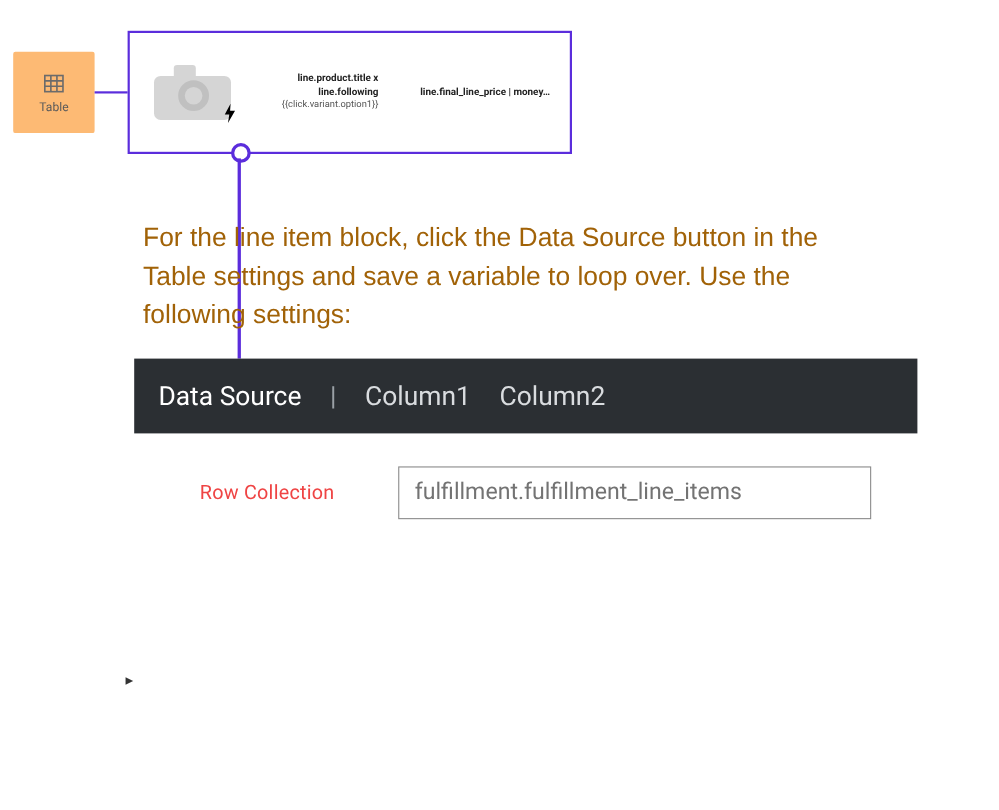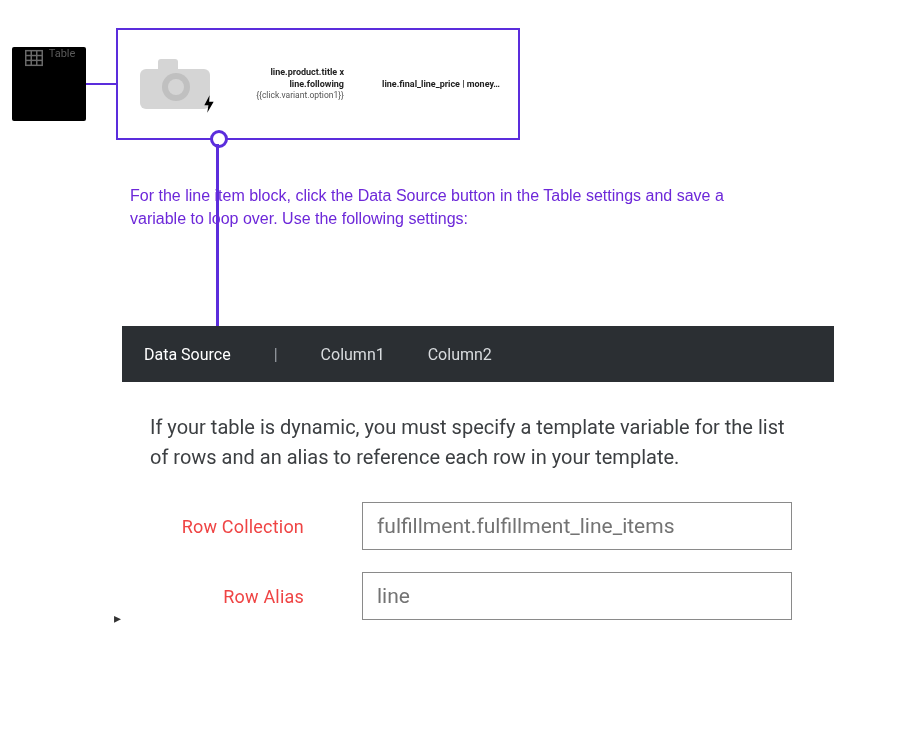--- a/index.html
+++ b/index.html
@@ -18,22 +18,24 @@
   .top-row {
     position: absolute;
     top: 28px;
     left: 12px;
     display: flex;
     align-items: center;
   }
   .table-badge {
     width: 74px;
     height: 74px;
-    background: #000000;
-    display: flex;
+    background: #fdba74;
+    display: flex;
+    flex-direction: column;
+    align-items: center;
     justify-content: center;
     gap: 4px;
     border-radius: 2px;
   }
   .table-badge svg { width: 22px; height: 22px; }
   .table-badge-label { font-size: 11px; color: #5a5a5a; }
 
   .connector-h {
     width: 30px;
     height: 2px;
@@ -126,46 +128,46 @@
   .connector-v {
     position: absolute;
     left: 216px;
     top: 144px;
     width: 3px;
     height: 190px;
     background: #5b2ddc;
   }
   .caption {
     position: absolute;
-    top: 184px;
+    top: 200px;
     left: 130px;
     width: 640px;
-    font-size: 16px;
+    font-size: 24px;
     line-height: 1.45;
-    color: #6d28d9;
+    color: #a16207;
     font-family: "Segoe UI", Arial, sans-serif;
   }
 
   
   .panel {
     position: absolute;
     top: 326px;
     left: 122px;
     width: 712px;
     background: #fff;
   }
   .panel-tabs {
-    height: 56px;
+    height: 68px;
     background: #2b2f33;
     color: #d9dcdf;
     display: flex;
     align-items: center;
     padding: 0 22px;
-    gap: 43px;
-    font-size: 16px;
+    gap: 26px;
+    font-size: 24px;
   }
   .panel-tabs .tab { cursor: pointer; }
   .panel-tabs .tab.active { color: #fff; }
   .panel-tabs .sep { color: #9aa0a6; }
   .panel-body {
     padding: 30px 28px 26px 28px;
   }
   .panel-desc {
     font-size: 20px;
     color: #3c3f42;
@@ -250,27 +252,22 @@
 <div class="caption">For the line item block, click the Data Source button in the Table settings and save a variable to loop over. Use the following settings:</div>
 
 <div class="panel">
   <div class="panel-tabs">
     <span class="tab active">Data Source</span>
     <span class="sep">|</span>
     <span class="tab">Column1</span>
     <span class="tab">Column2</span>
   </div>
   <div class="panel-body">
-    <div class="panel-desc">If your table is dynamic, you must specify a template variable for the list of rows and an alias to reference each row in your template.</div>
 
     <div class="field-row">
       <div class="field-label">Row Collection</div>
       <input class="field-input" type="text" value="fulfillment.fulfillment_line_items" style="">
     </div>
 
-    <div class="field-row">
-      <div class="field-label">Row Alias</div>
-      <input class="field-input" type="text" value="line" style="">
-    </div>
   </div>
 </div>
 
 <div class="panel-pointer">▸</div>
 
 </body></html>

